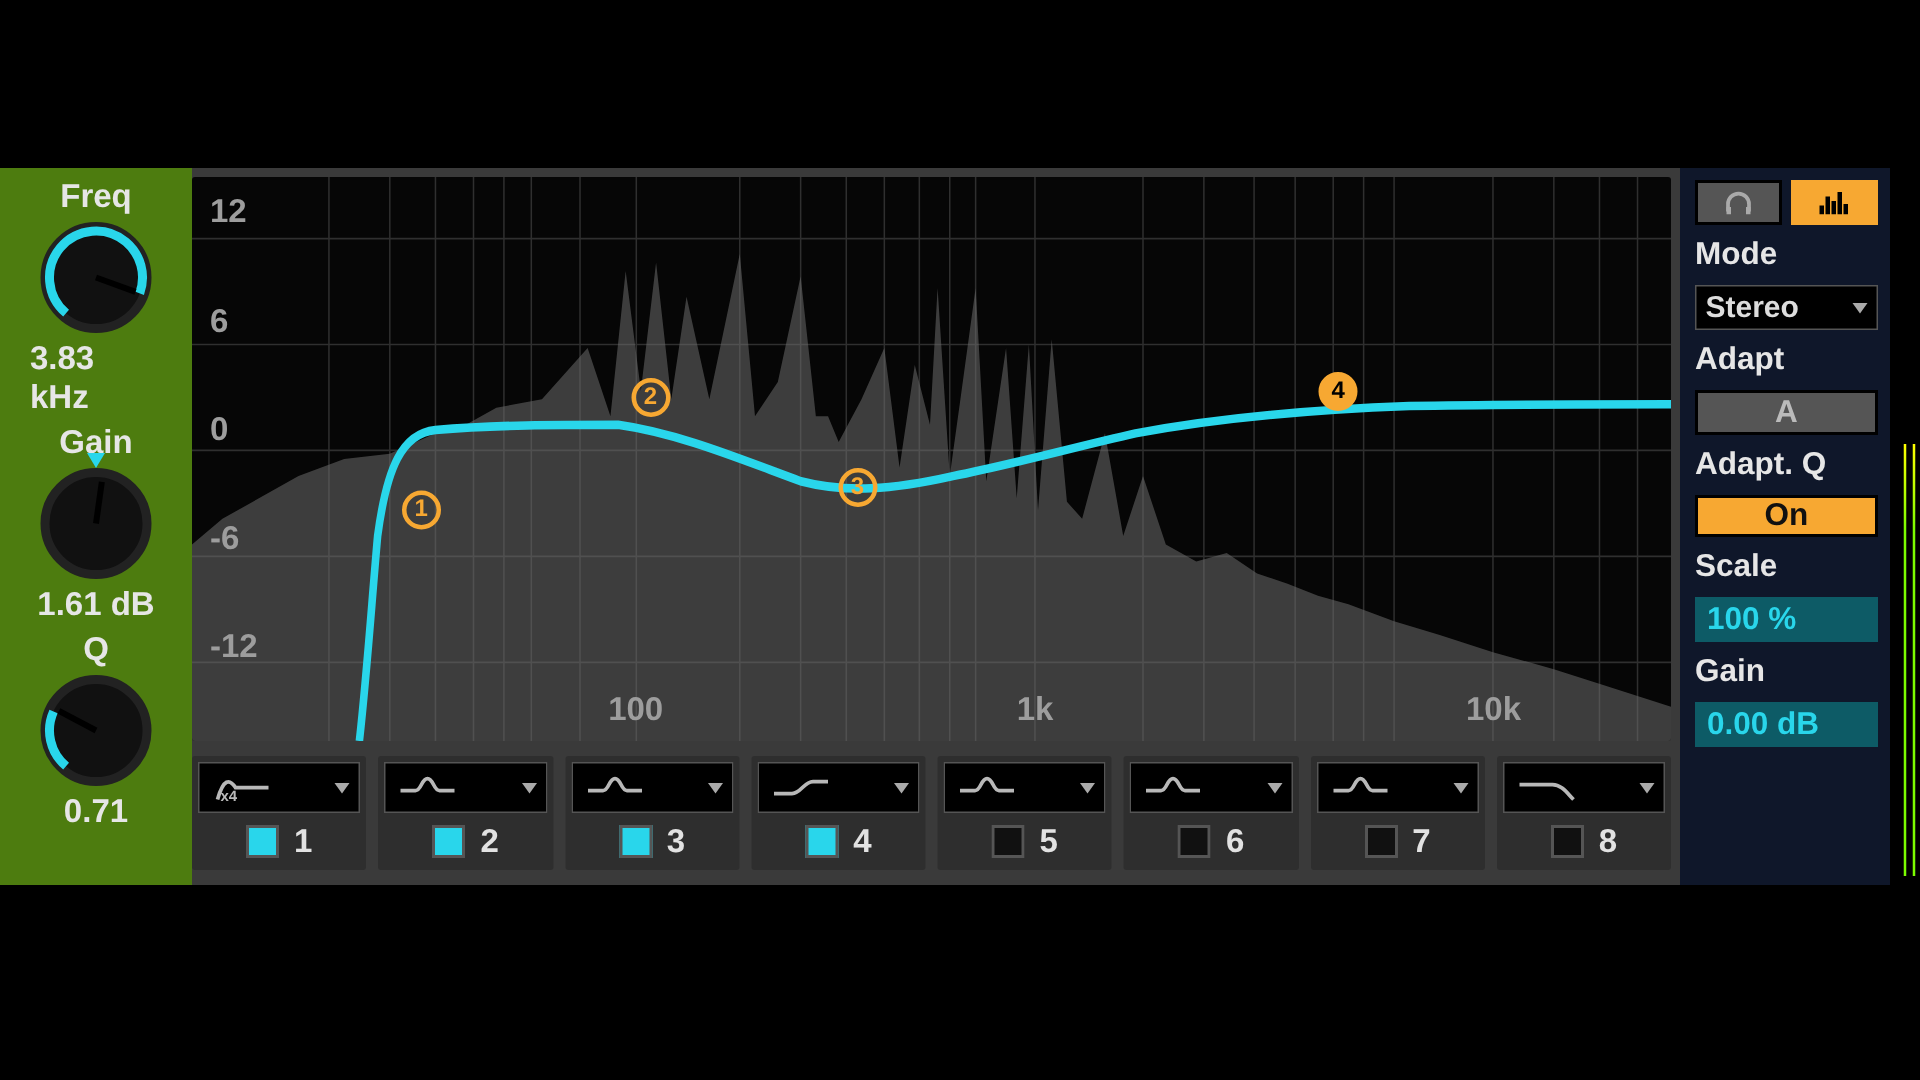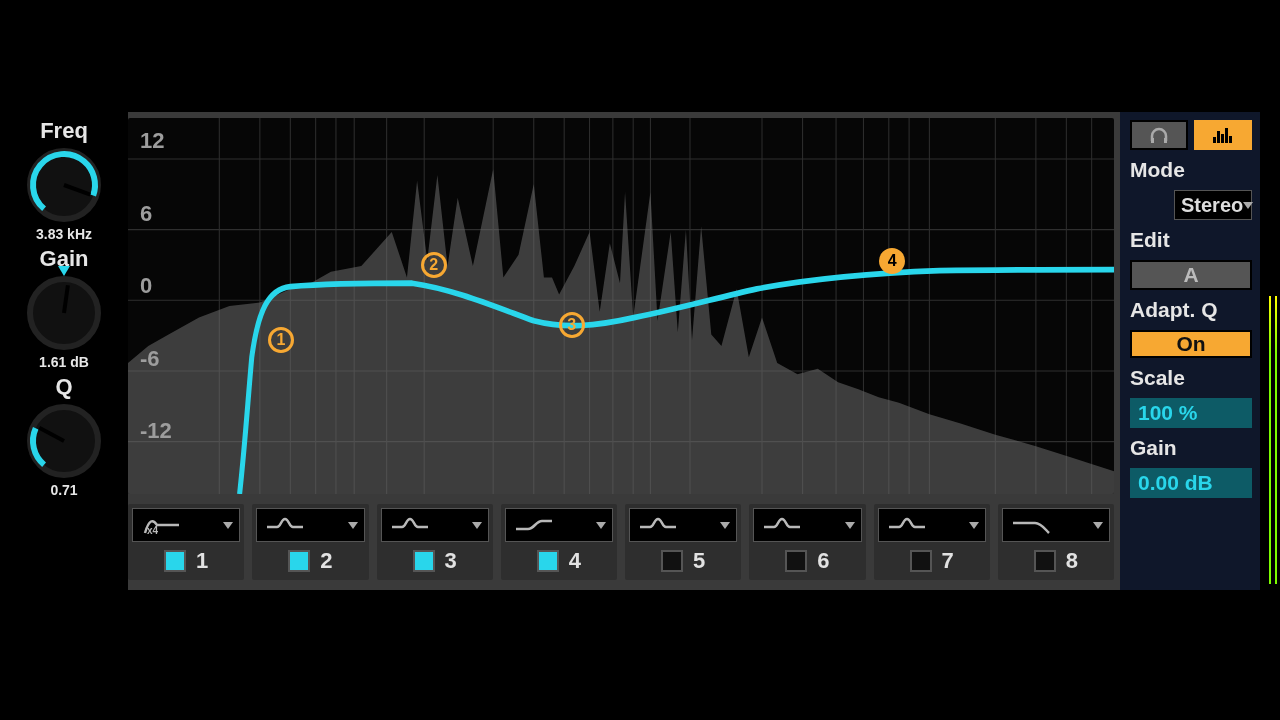--- a/index.html
+++ b/index.html
@@ -18,25 +18,25 @@
   .playbtn {
     width:24px;height:24px;border-radius:50%;background:#ccc;border:2px solid #888;
     display:flex;align-items:center;justify-content:center;color:#555;
   }
   .title { font-weight:700; font-size:22px; color:#ddd; }
   .titlebar-spacer{flex:1}
   .iconbtn{width:24px;height:24px;border-radius:50%;background:#666;border:2px solid #888;
     display:flex;align-items:center;justify-content:center;color:#222;font-size:12px;}
   .body { flex:1; display:flex; }
   .left {
-    width:128px; background:#000000; padding:6px 20px;
+    width:128px; background:#4d7c0f; padding:6px 20px;
     display:flex;flex-direction:column;align-items:center;gap:4px;
   }
   .knob-label{font-weight:700;font-size:22px;color:#e6e6e6;}
-  .knob-val{font-weight:700;font-size:14px;color:#e6e6e6;}
+  .knob-val{font-weight:700;font-size:22px;color:#e6e6e6;}
   .knob{position:relative;width:74px;height:74px;}
   .knob .ring{width:100%;height:100%;border-radius:50%;border:6px solid #222;background:#111;}
   .knob .indicator{
     position:absolute;left:50%;top:50%;width:4px;height:28px;background:#000;
     transform-origin:center bottom;
   }
   .middle {
     flex:1; background:#3a3a3a; padding:6px 6px 6px 0; display:flex;flex-direction:column;gap:6px;
   }
   .graph {
@@ -70,21 +70,21 @@
   .bandchk.on{background:#29d6eb;}
   .bandnum{font-weight:700;font-size:22px;color:#e2e2e2;}
   .right{
     width:140px;background:#0f172a;padding:8px 8px 8px 10px;
     display:flex;flex-direction:column;gap:8px;font-size:21px;font-weight:700;
   }
   .toggle-pair{display:flex;gap:6px;}
   .togglebtn{flex:1;height:30px;border:2px solid #000;background:#555;display:flex;align-items:center;justify-content:center;}
   .togglebtn.active{background:#f7a832;border-color:#f7a832;}
   .section-label{color:#e6e6e6;}
-  .dropdown{height:30px;background:#000;border:1px solid #555;display:flex;align-items:center;padding:0 6px;justify-content:space-between;color:#ddd;font-size:20px;margin-left:44px;}
+  .dropdown{height:30px;background:#000;border:1px solid #555;display:flex;align-items:center;padding:0 6px;justify-content:space-between;color:#ddd;font-size:20px;}
   .editbtn{height:30px;background:#555;border:2px solid #000;display:flex;align-items:center;justify-content:center;color:#bbb;}
   .onbtn{height:28px;background:#f7a832;display:flex;justify-content:center;color:#111;border:2px solid #000;}
   .valbox{height:30px;background:#0d5b66;color:#29d6eb;padding:0 8px;display:flex;align-items:center;}
   .meter{
     position:absolute; right:2px; top:295px; width:10px; height:290px;
     display:flex; gap:2px;
   }
   .meter div{flex:1;background:linear-gradient(to bottom,#ff0,#7CFC00 20%,#7CFC00);border:1px solid #000;}
   svg.spectrum{position:absolute;inset:0;width:100%;height:100%;}
   .tri-sm{width:0;height:0;border-left:5px solid transparent;border-right:5px solid transparent;border-top:7px solid #aaa;}
@@ -173,20 +173,25 @@
 
           <path fill="none" stroke="#29d6eb" stroke-width="5" d="M110,330 C115,290 118,250 122,210 C128,170 138,150 160,148 C200,145 240,145 280,145 C320,150 360,165 400,178 C430,185 460,183 500,175 C540,168 580,158 620,150 C680,140 740,136 800,134 C860,133 920,133 972,133"></path>
         </svg>
         <div class="ylabels">
           <span>12</span>
           <span>6</span>
           <span>0</span>
           <span>-6</span>
           <span>-12</span>
         </div>
+        <div class="xlabels">
+          <span style="left:30%">100</span>
+          <span style="left:57%">1k</span>
+          <span style="left:88%">10k</span>
+        </div>
         <div id="handles">
             <div class="band-handle" style="left: 15.5%; top: 59%;">1</div>
             <div class="band-handle" style="left: 31%; top: 39%;">2</div>
             <div class="band-handle" style="left: 45%; top: 55%;">3</div>
             <div class="band-handle filled" style="left: 77.5%; top: 38%;">4</div>
           </div>
       </div>
 
       <div class="bandstrip" id="bandstrip">
           <div class="bandcell">
@@ -306,21 +311,21 @@
               <rect x="13" y="1" width="3" height="15" fill="#000"></rect>
               <rect x="17" y="9" width="3" height="7" fill="#000"></rect>
             </svg>
         </div>
       </div>
       <div class="section-label">Mode</div>
       <div class="dropdown">
         <span>Stereo</span>
           <div class="tri-sm"></div>
       </div>
-      <div class="section-label">Edit</div>
+      <div class="section-label">Adapt</div>
       <div class="editbtn">
           <span>A</span>
         </div>
       <div class="section-label">Adapt. Q</div>
       <div class="onbtn">
           <span>On</span>
         </div>
       <div class="section-label">Scale</div>
       <div class="valbox">
           <span>100 %</span>

